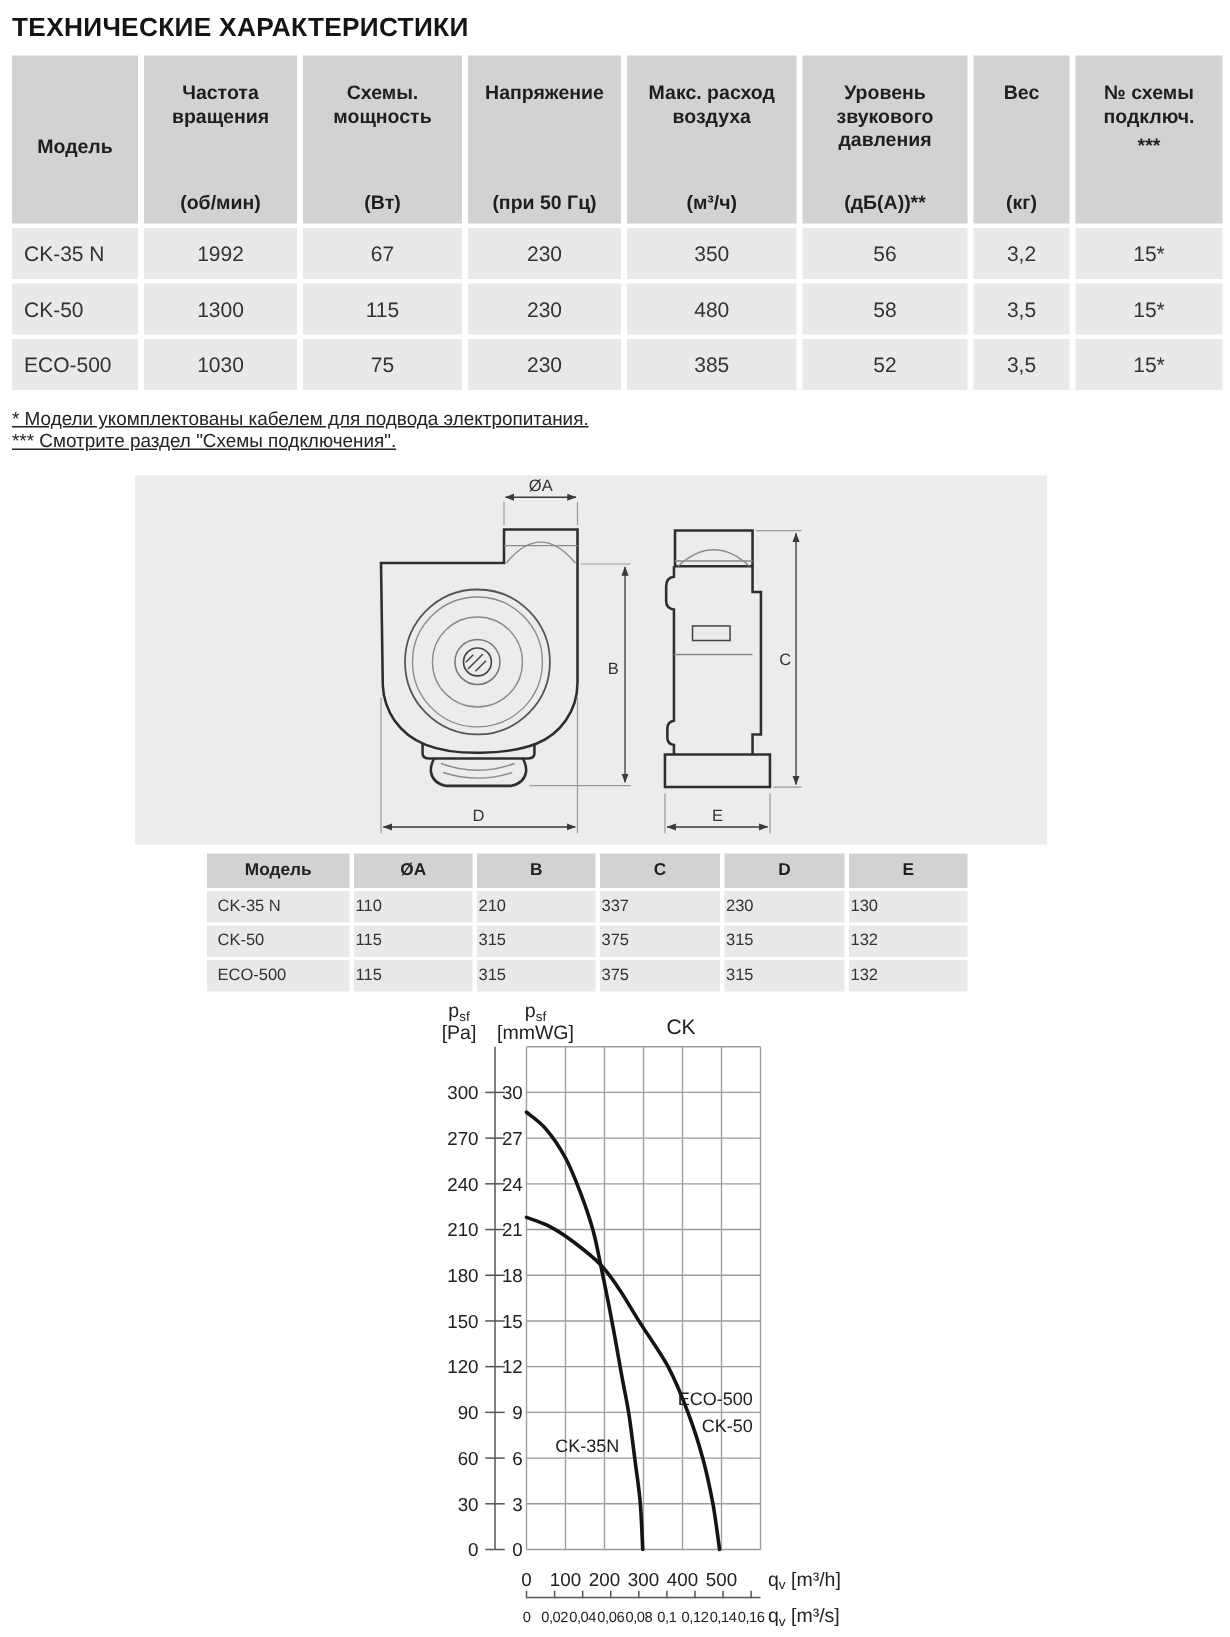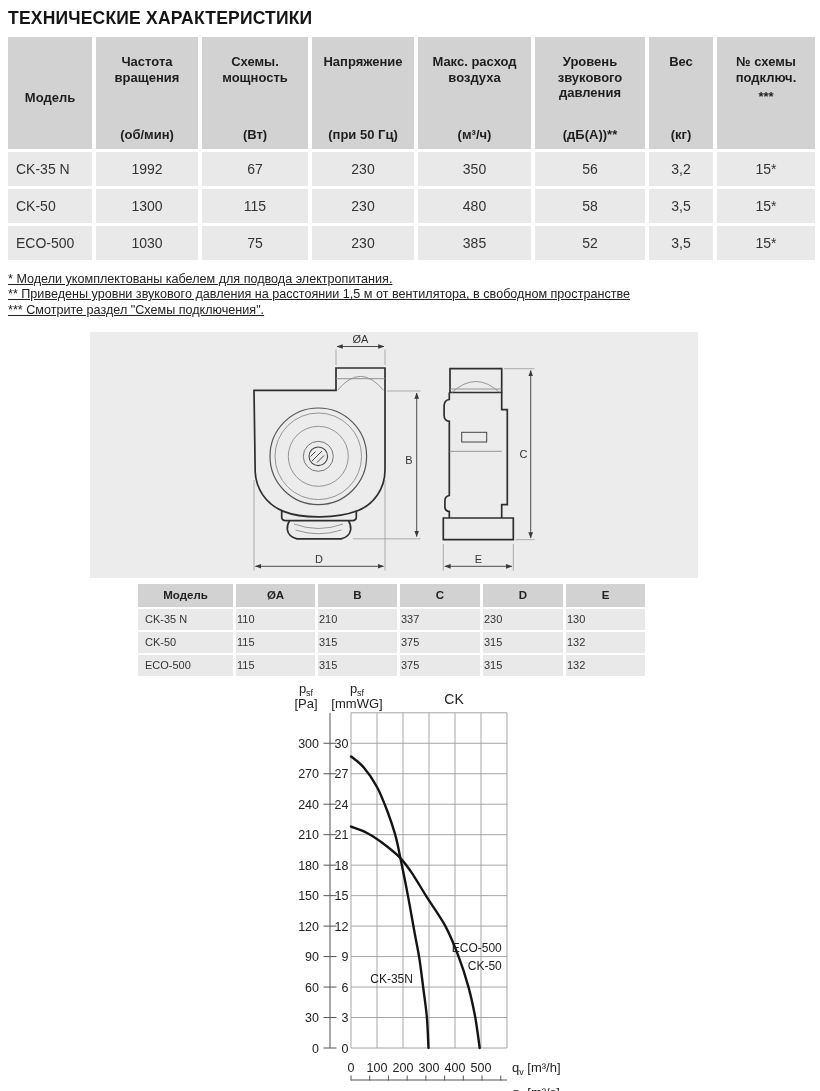--- a/index.html
+++ b/index.html
@@ -142,21 +142,20 @@
           <td>385</td>
           <td>52</td>
           <td>3,5</td>
           <td>15*</td>
         </tr>
       </tbody>
   </table>
 
   <div class="footnotes">
     <p>* Модели укомплектованы кабелем для подвода электропитания.</p>
-    <p>** Приведены уровни звукового давления на расстоянии 1,5 м от вентилятора, в свободном пространстве</p>
     <p>*** Смотрите раздел "Схемы подключения".</p>
   </div>
 
   <div class="fig">
     <svg width="608" height="246" viewBox="90 314 608 246">
       <defs>
         <marker id="arr" viewBox="0 0 8 8" refX="7.4" refY="4" markerWidth="7" markerHeight="7" orient="auto-start-reverse">
           <path d="M0 1 L8 4 L0 7 Z" fill="#3a3a3a"></path>
         </marker>
       </defs>

